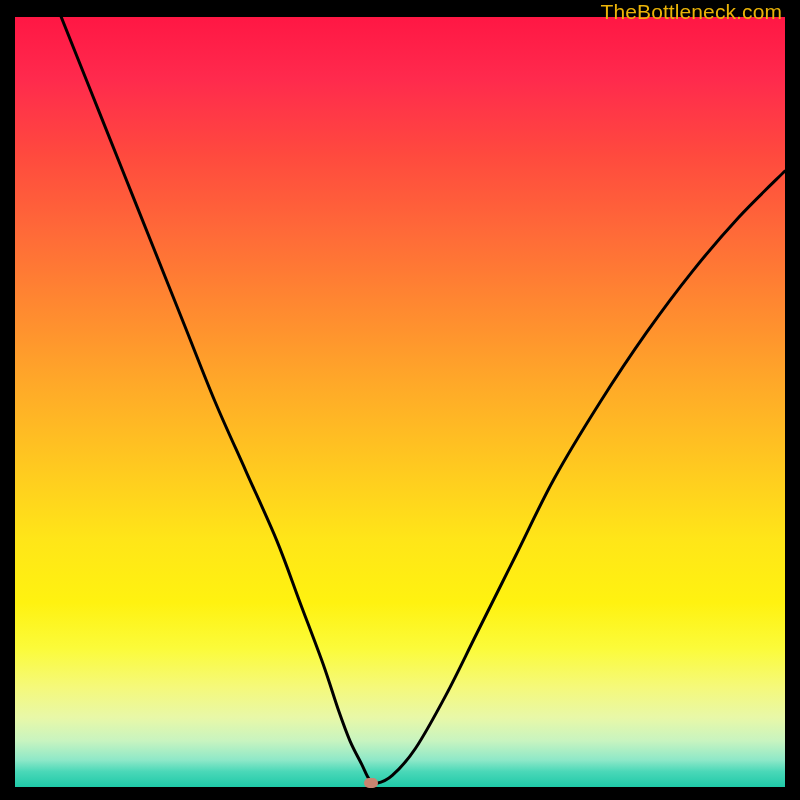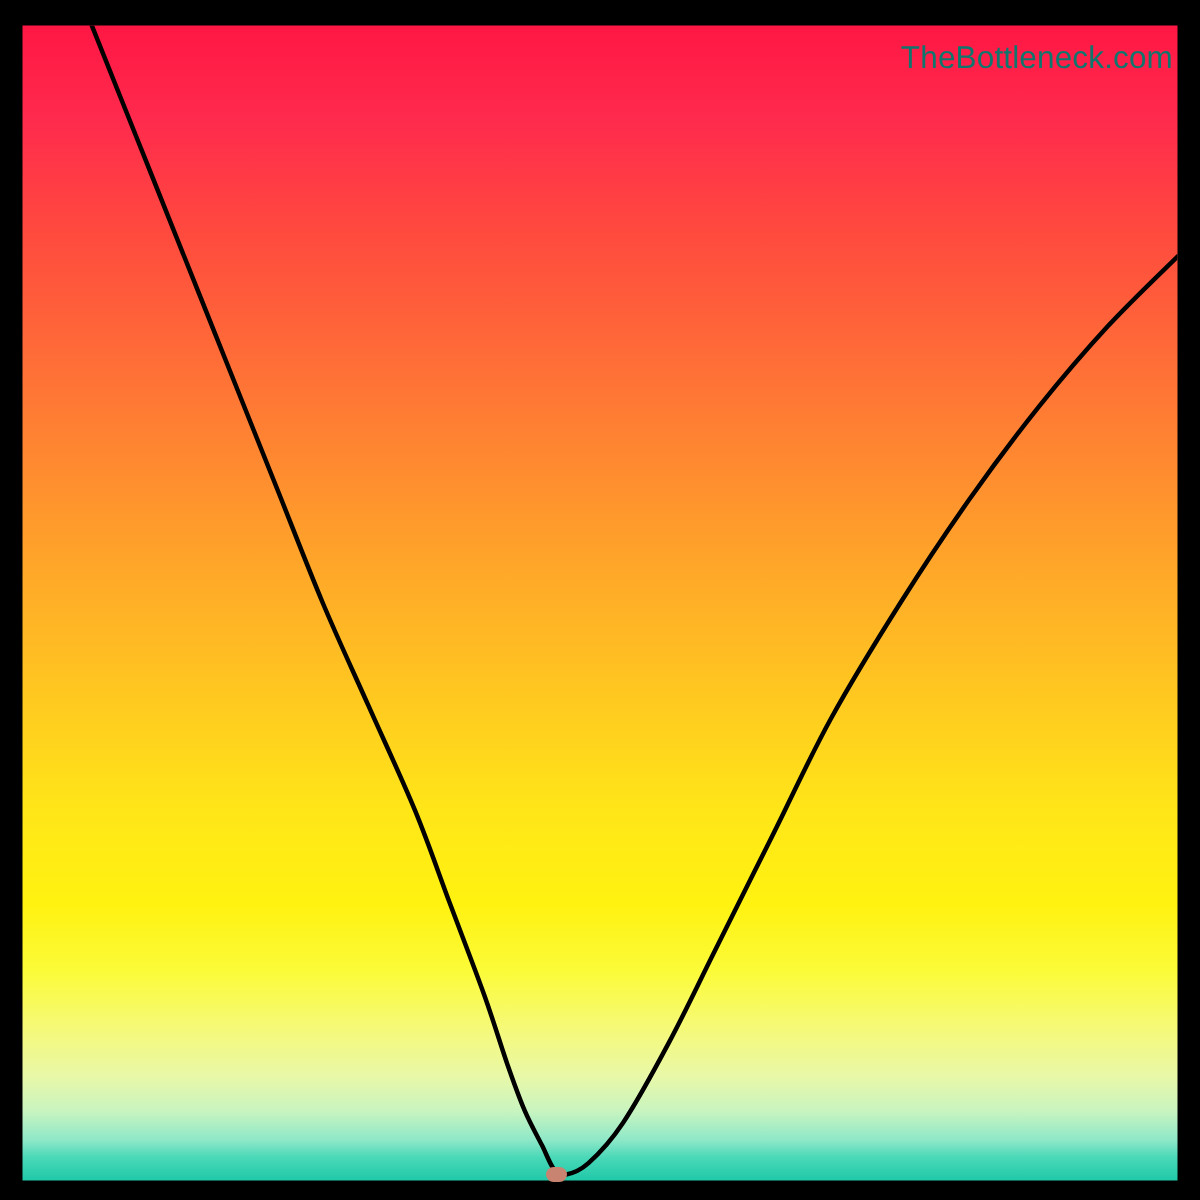--- a/index.html
+++ b/index.html
@@ -34,24 +34,23 @@
       #4ad8b8 98%,
       #1fc9a8 100%
     );
   }
   .watermark {
     position: absolute;
     top: 0px;
     right: 18px;
     font-size: 21px;
     font-weight: 500;
-    color: #0f766e;
+    color: #eab308;
     letter-spacing: 0.1px;
     z-index: 10;
-    margin-top: 27px;
   }
   svg.curve {
     position: absolute;
     left: 0; top: 0;
     width: 100%;
     height: 100%;
     pointer-events: none;
   }
   .marker {
     position: absolute;

